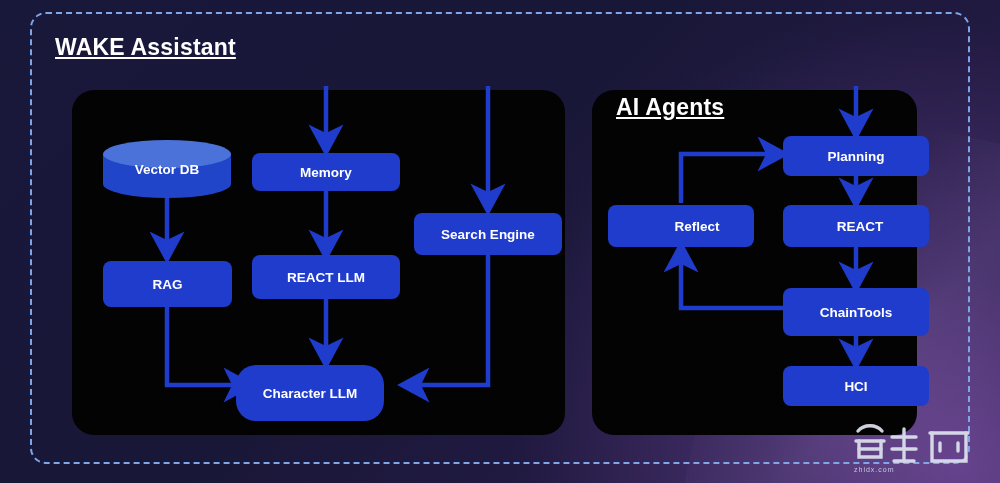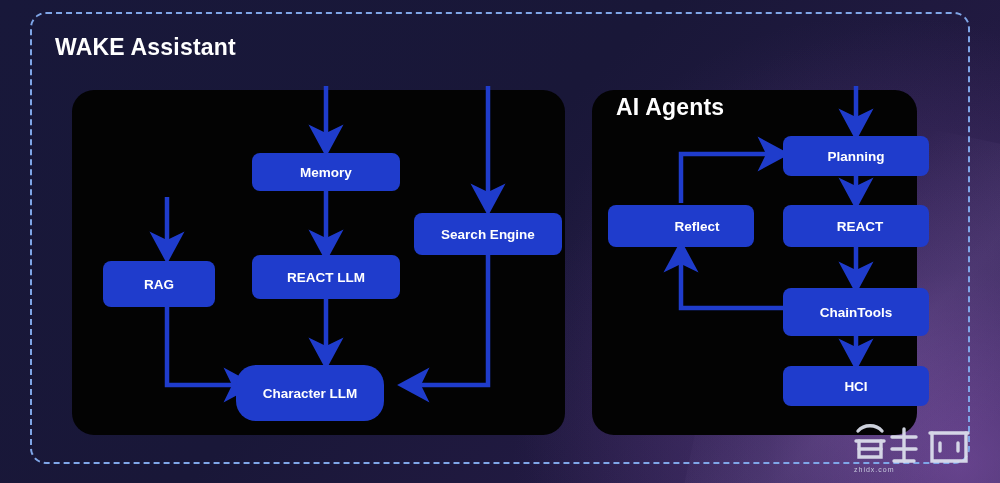--- a/index.html
+++ b/index.html
@@ -21,21 +21,21 @@
   .sheen{
     position:absolute;right:-40px;bottom:-60px;width:320px;height:420px;
     background:linear-gradient(120deg, rgba(255,255,255,0.00) 30%, rgba(190,160,225,0.09) 55%, rgba(255,255,255,0.00) 80%);
     transform:rotate(12deg);pointer-events:none;
   }
   .dashed-frame{
     position:absolute;left:30px;top:12px;width:940px;height:452px;
     border:2px dashed #7fa6e8;border-radius:16px;box-sizing:border-box;
   }
   .panel-title{
-    position:absolute;color:#ffffff;font-weight:bold;letter-spacing:0.2px;
+    position:absolute;color:#ffffff;font-weight:bold;letter-spacing:0.2px;text-decoration:underline;
   }
   #wake-title{left:55px;top:34px;font-size:23px;}
   #agents-title{left:616px;top:94px;font-size:23px;}
   .black-panel{
     position:absolute;background:#030303;border-radius:22px;
   }
   #panel-left{left:72px;top:90px;width:493px;height:345px;}
   #panel-right{left:592px;top:90px;width:325px;height:345px;}
 
   .node{
@@ -116,30 +116,36 @@
       <path d="M856,247 L856,284"></path>
 
       <path d="M856,331 L856,361"></path>
 
       <path d="M783,308 L681,308 L681,250"></path>
 
       <path d="M681,203 L681,154 L780,154"></path>
     </g>
   </svg>
 
+  <div class="cyl" style="left:103px;top:140px;width:128px;height:58px;">
+    <div class="bot"></div>
+    <div class="body"></div>
+    <div class="top"></div>
+    <div class="lbl">Vector DB</div>
+  </div>
 
   <div class="node" style="left:252px;top:153px;width:148px;height:38px;">
     <span>Memory</span>
   </div>
 
   <div class="node" style="left:414px;top:213px;width:148px;height:42px;">
     <span>Search Engine</span>
   </div>
 
-  <div class="node" style="left:103px;top:261px;width:112px;height:46px;">
+  <div class="node" style="left:103px;top:261px;width:129px;height:46px;">
     <span>RAG</span>
   </div>
 
   <div class="node" style="left:252px;top:255px;width:148px;height:44px;">
     <span>REACT LLM</span>
   </div>
 
   <div class="node" style="left:236px;top:365px;width:148px;height:56px;border-radius:20px;">
     <span>Character LLM</span>
   </div>

